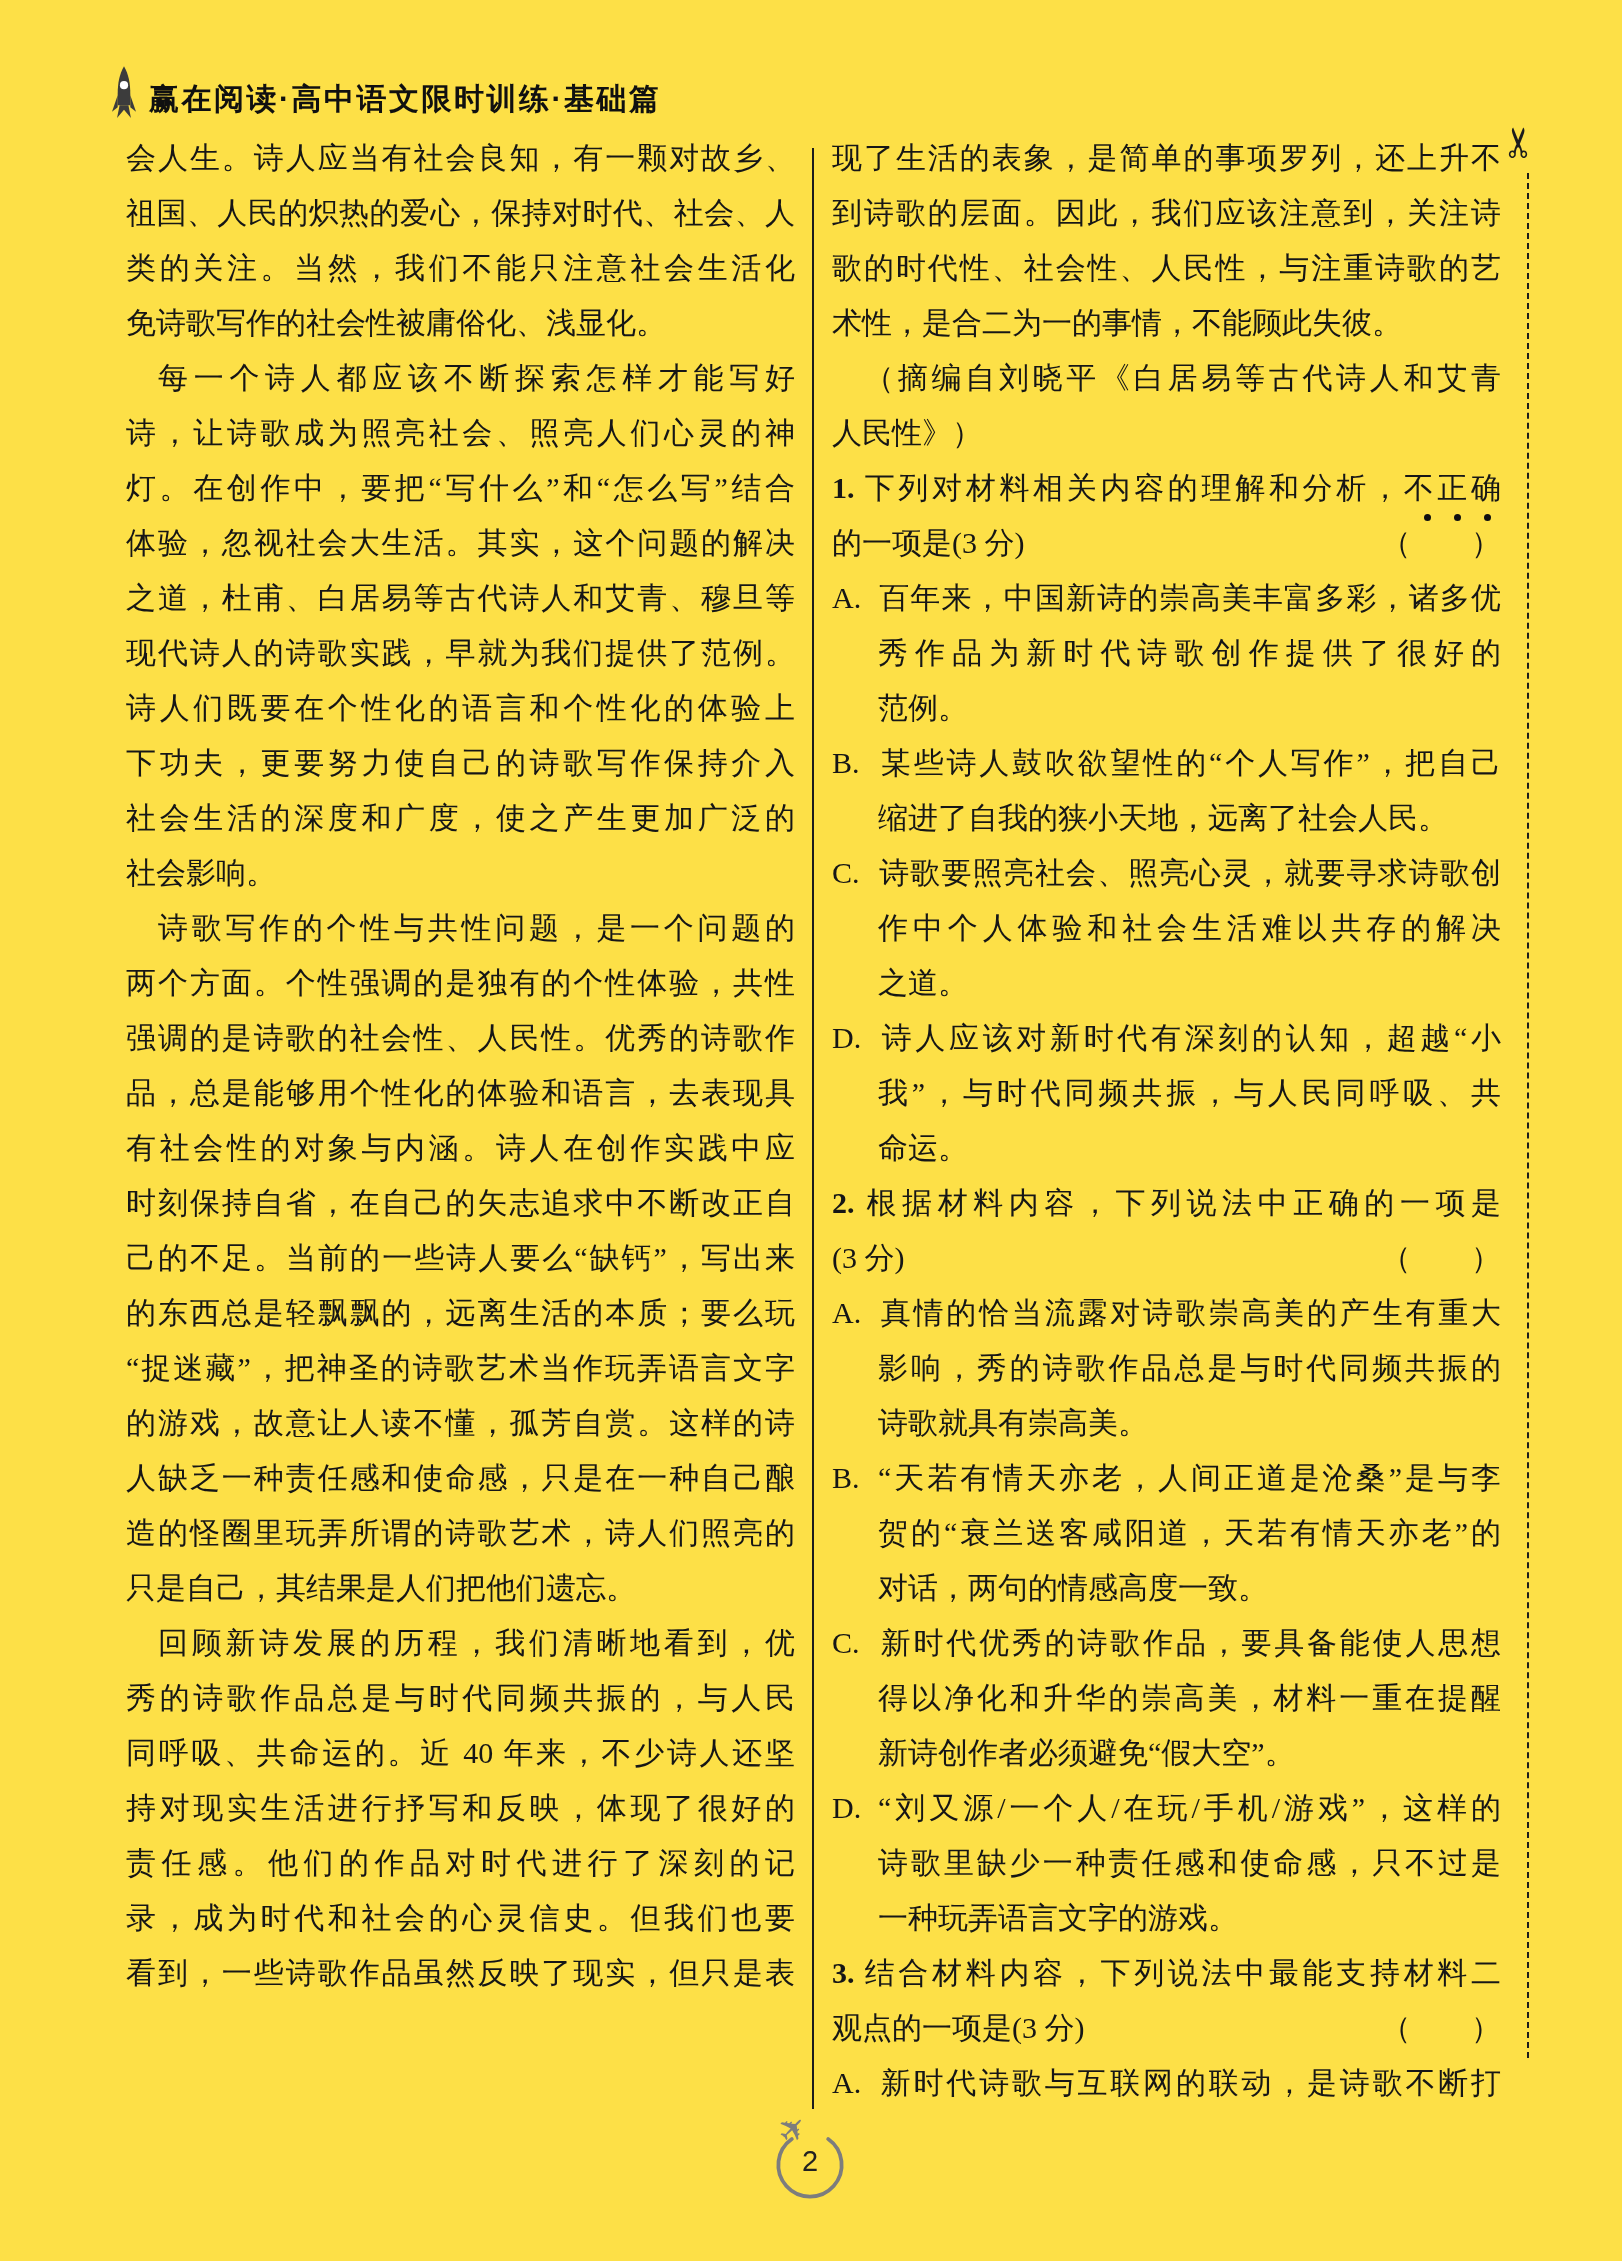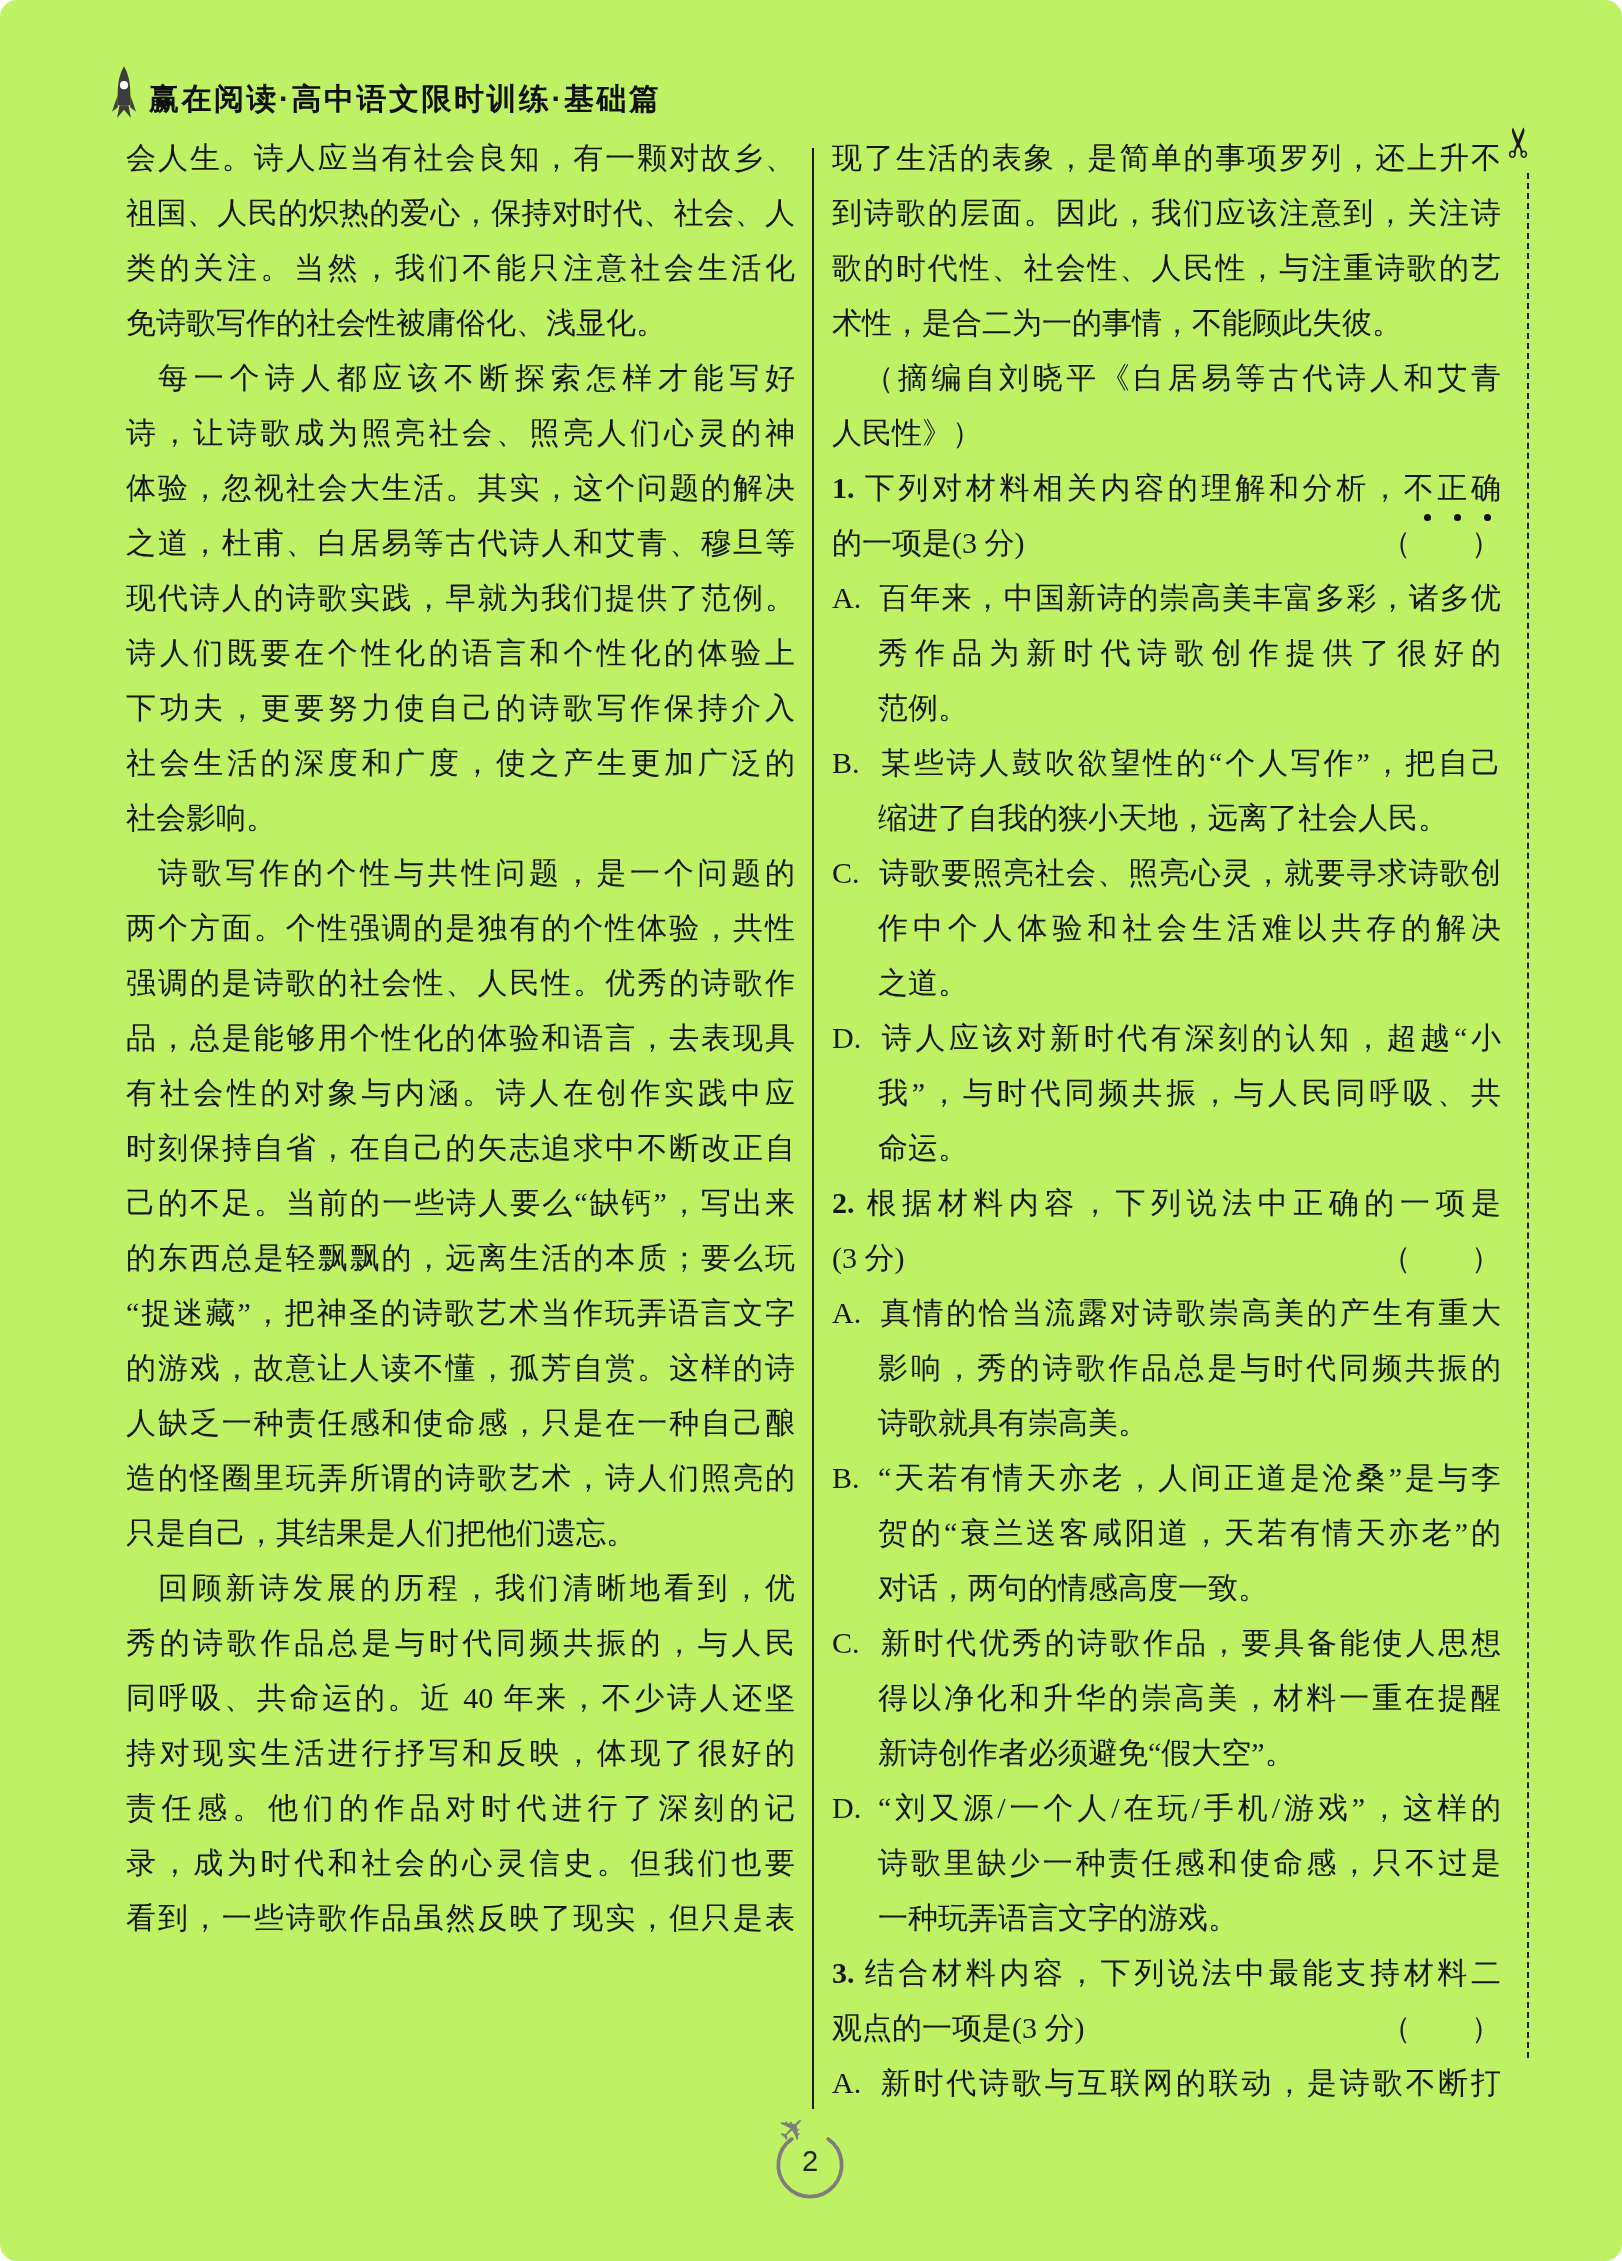--- a/index.html
+++ b/index.html
@@ -1,17 +1,17 @@
 <!DOCTYPE html>
 <html style="font-size:10.2px"><head>
 <meta charset="utf-8">
 <style>
   html,body{margin:0;padding:0;background:#ffffff;}
-  .page{position:relative;width:1622px;height:2261px;background:#bef264;overflow:hidden;
-        font-family:"Liberation Serif","DejaVu Serif",serif;color:#161616;border-radius:17px;}
+  .page{position:relative;width:1622px;height:2261px;background:#fde047;overflow:hidden;
+        font-family:"Liberation Serif","DejaVu Serif",serif;color:#161616;}
 
   
   .hdr-title{position:absolute;left:149px;top:80px;height:38px;line-height:38px;
              font-family:"Liberation Sans","DejaVu Sans",sans-serif;font-weight:bold;
              font-size:30px;letter-spacing:2.5px;color:#101010;}
   .rocket{position:absolute;left:112px;top:66px;}
 
   
   .col{position:absolute;top:130px;width:669px;}
   .col-left{left:126px;}
@@ -59,20 +59,21 @@
 
   <div class="hdr-title">赢在阅读·高中语文限时训练·基础篇</div>
 
   <div class="col col-left">
       <div class="line just">会人生。诗人应当有社会良知，有一颗对故乡、</div>
       <div class="line just">祖国、人民的炽热的爱心，保持对时代、社会、人</div>
       <div class="line just">类的关注。当然，我们不能只注意社会生活化</div>
       <div class="line">免诗歌写作的社会性被庸俗化、浅显化。</div>
       <div class="line just indent">每一个诗人都应该不断探索怎样才能写好</div>
       <div class="line just">诗，让诗歌成为照亮社会、照亮人们心灵的神</div>
+      <div class="line just">灯。在创作中，要把“写什么”和“怎么写”结合</div>
       <div class="line just">体验，忽视社会大生活。其实，这个问题的解决</div>
       <div class="line just">之道，杜甫、白居易等古代诗人和艾青、穆旦等</div>
       <div class="line just">现代诗人的诗歌实践，早就为我们提供了范例。</div>
       <div class="line just">诗人们既要在个性化的语言和个性化的体验上</div>
       <div class="line just">下功夫，更要努力使自己的诗歌写作保持介入</div>
       <div class="line just">社会生活的深度和广度，使之产生更加广泛的</div>
       <div class="line">社会影响。</div>
       <div class="line just indent">诗歌写作的个性与共性问题，是一个问题的</div>
       <div class="line just">两个方面。个性强调的是独有的个性体验，共性</div>
       <div class="line just">强调的是诗歌的社会性、人民性。优秀的诗歌作</div>

